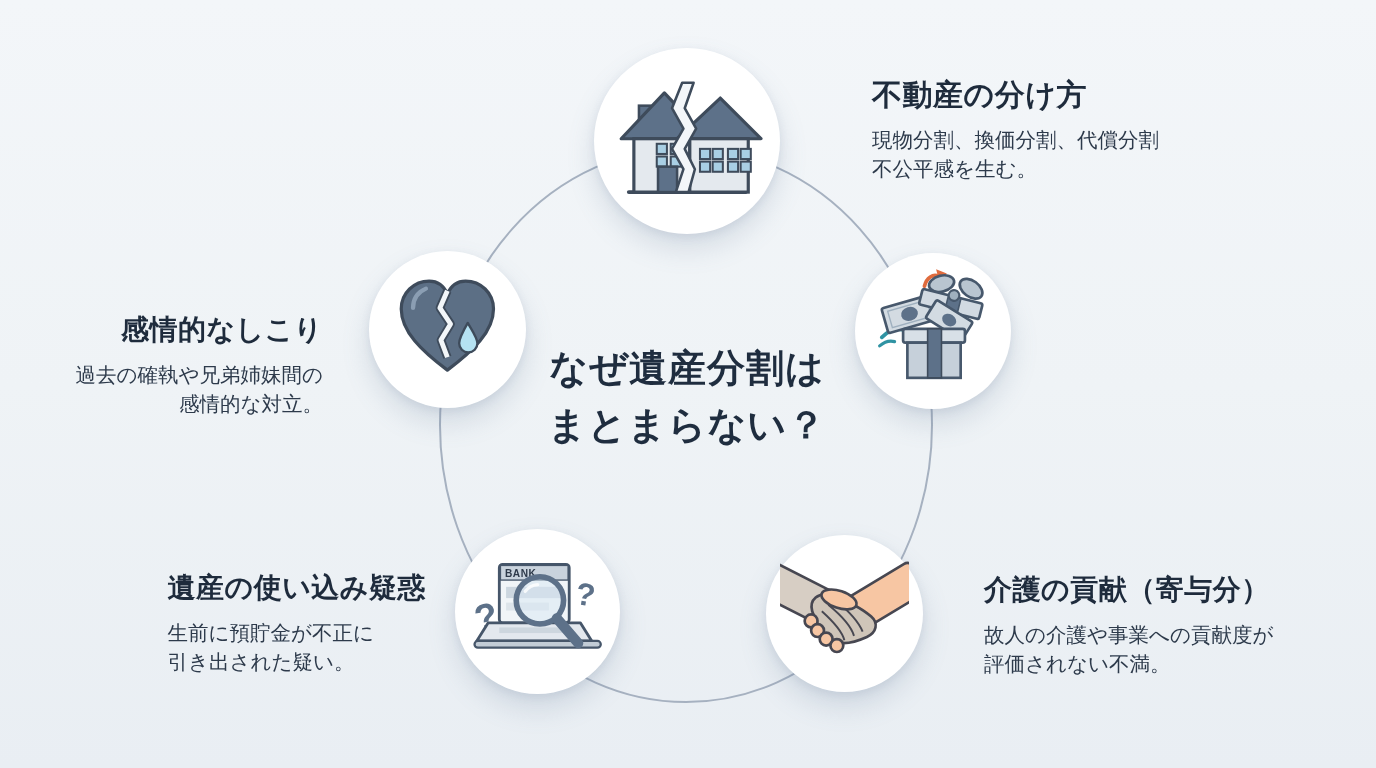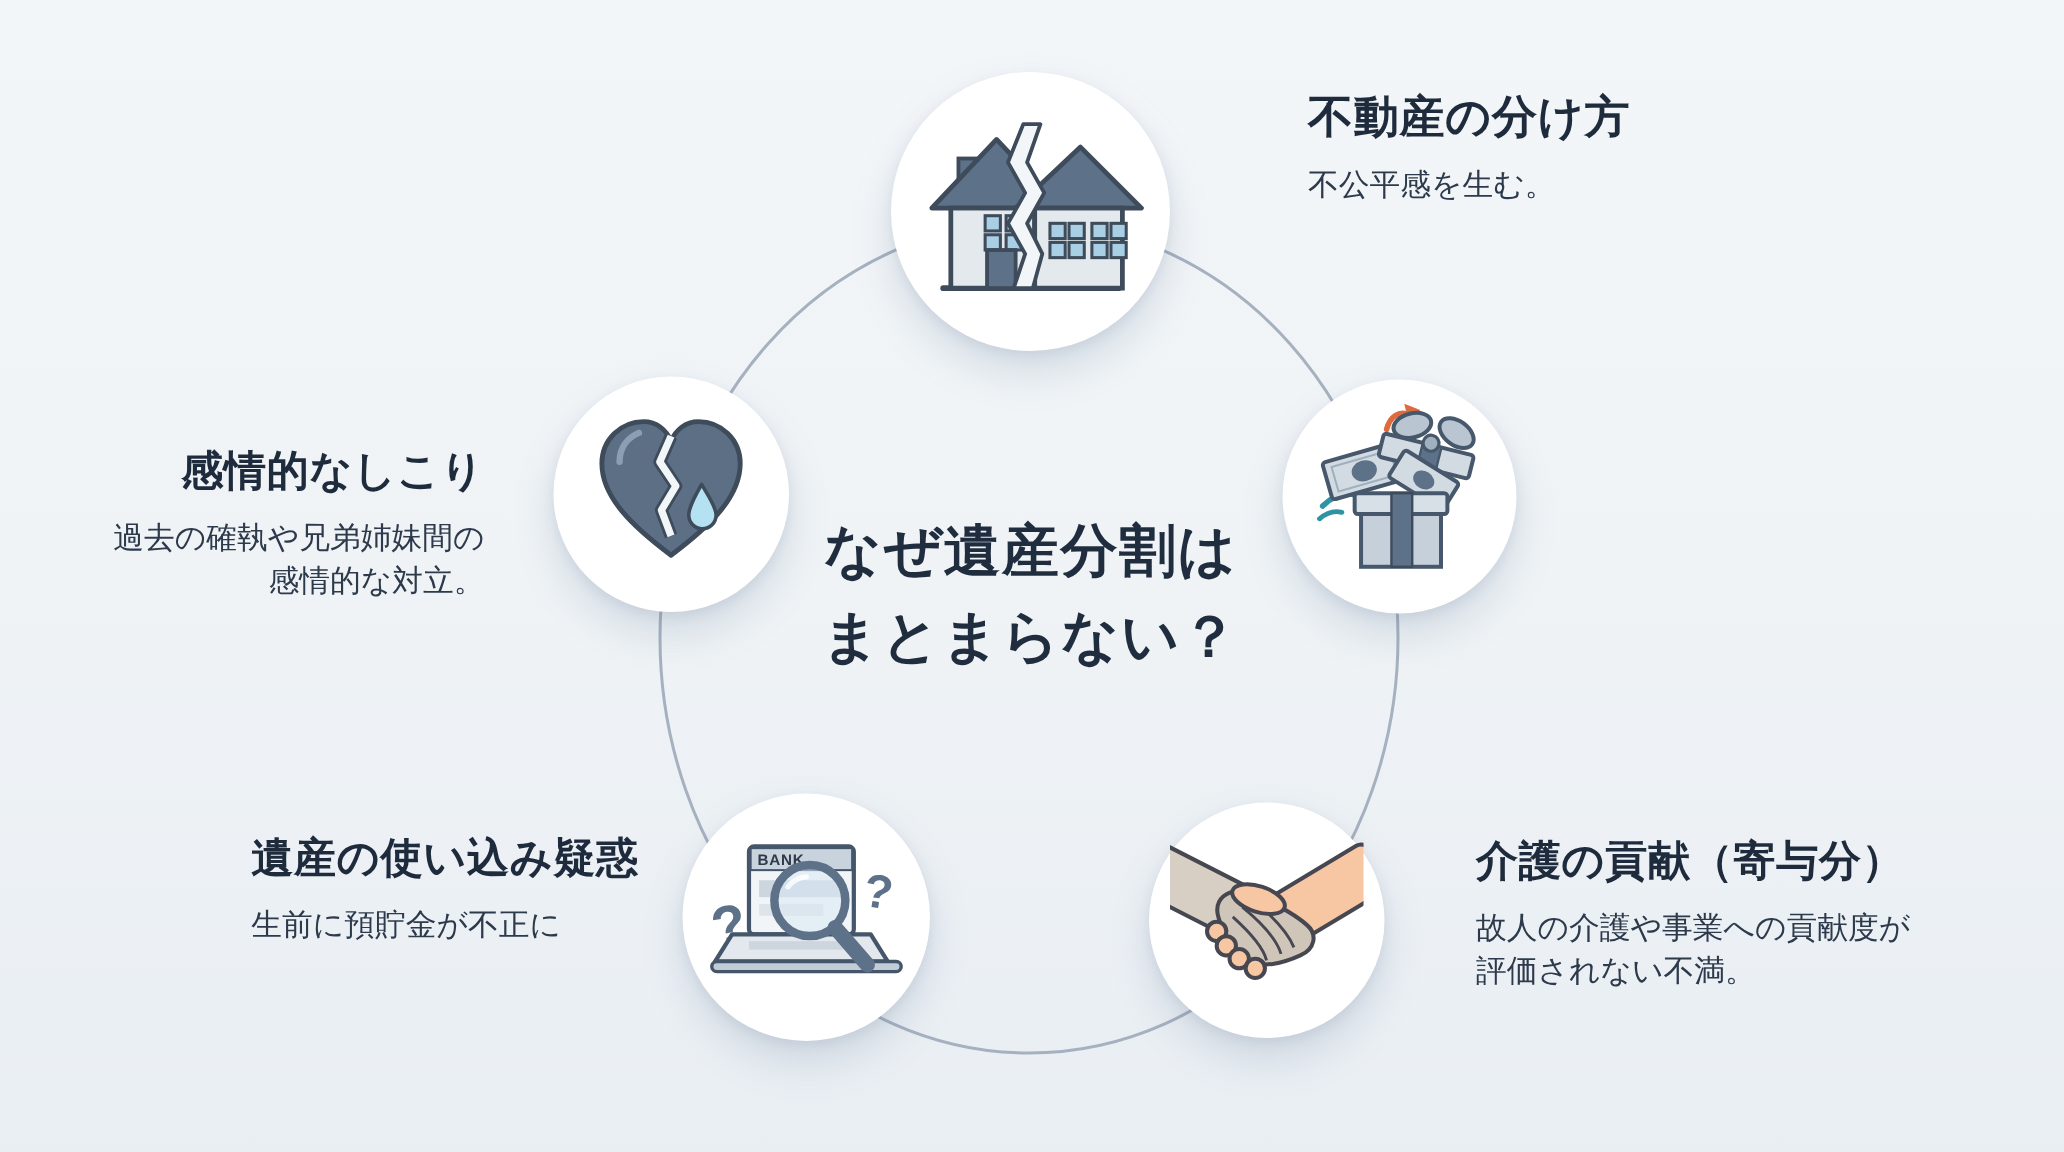--- a/index.html
+++ b/index.html
@@ -25,21 +25,21 @@
   .bubble-right-low{left:766px;top:535px;width:157px;height:157px;}
 
   .center-title{
     position:absolute;left:487px;top:340px;width:400px;
     text-align:center;color:#1f2d3f;font-weight:700;
     font-size:38px;line-height:57px;letter-spacing:1px;
   }
 
   .label{position:absolute;}
   .label h2{
-    margin:0 0 13px 0;font-size:28px;line-height:34px;
+    margin:16px 0 13px 0;font-size:28px;line-height:34px;
     color:#1e2b3c;font-weight:700;letter-spacing:.5px;
   }
   .label .desc-line{
     font-size:20.5px;line-height:29px;color:#2d3a4b;font-weight:500;
   }
   .label-top{left:872px;top:62px;}
   .label-top h2{font-size:30px;}
   .label-right-mid{left:1023px;top:292px;}
   .label-right-low{left:984px;top:557px;}
   .label-left-low{right:950px;top:555px;text-align:left;}
@@ -163,33 +163,35 @@
         <circle cx="35" cy="76" r="6" fill="#f7c6a3"></circle>
         <circle cx="43" cy="84" r="6" fill="#f7c6a3"></circle>
         <circle cx="53" cy="90" r="6" fill="#f7c6a3"></circle>
         <ellipse cx="55" cy="47" rx="17" ry="8" transform="rotate(18 55 47)" fill="#f7c6a3"></ellipse>
       </g>
     </svg>
   </div>
 
   <div class="label label-top">
     <h2>不動産の分け方</h2>
+    <div class="desc-line">現物分割、換価分割、代償分割</div>
     <div class="desc-line">不公平感を生む。</div>
   </div>
 
 
   <div class="label label-right-low">
     <h2>介護の貢献（寄与分）</h2>
     <div class="desc-line">故人の介護や事業への貢献度が</div>
     <div class="desc-line">評価されない不満。</div>
   </div>
 
   <div class="label label-left-low">
     <h2>遺産の使い込み疑惑</h2>
     <div class="desc-line">生前に預貯金が不正に</div>
+    <div class="desc-line">引き出された疑い。</div>
   </div>
 
   <div class="label label-left-up">
     <h2>感情的なしこり</h2>
     <div class="desc-line">過去の確執や兄弟姉妹間の</div>
     <div class="desc-line">感情的な対立。</div>
   </div>
 
 </div>
 

